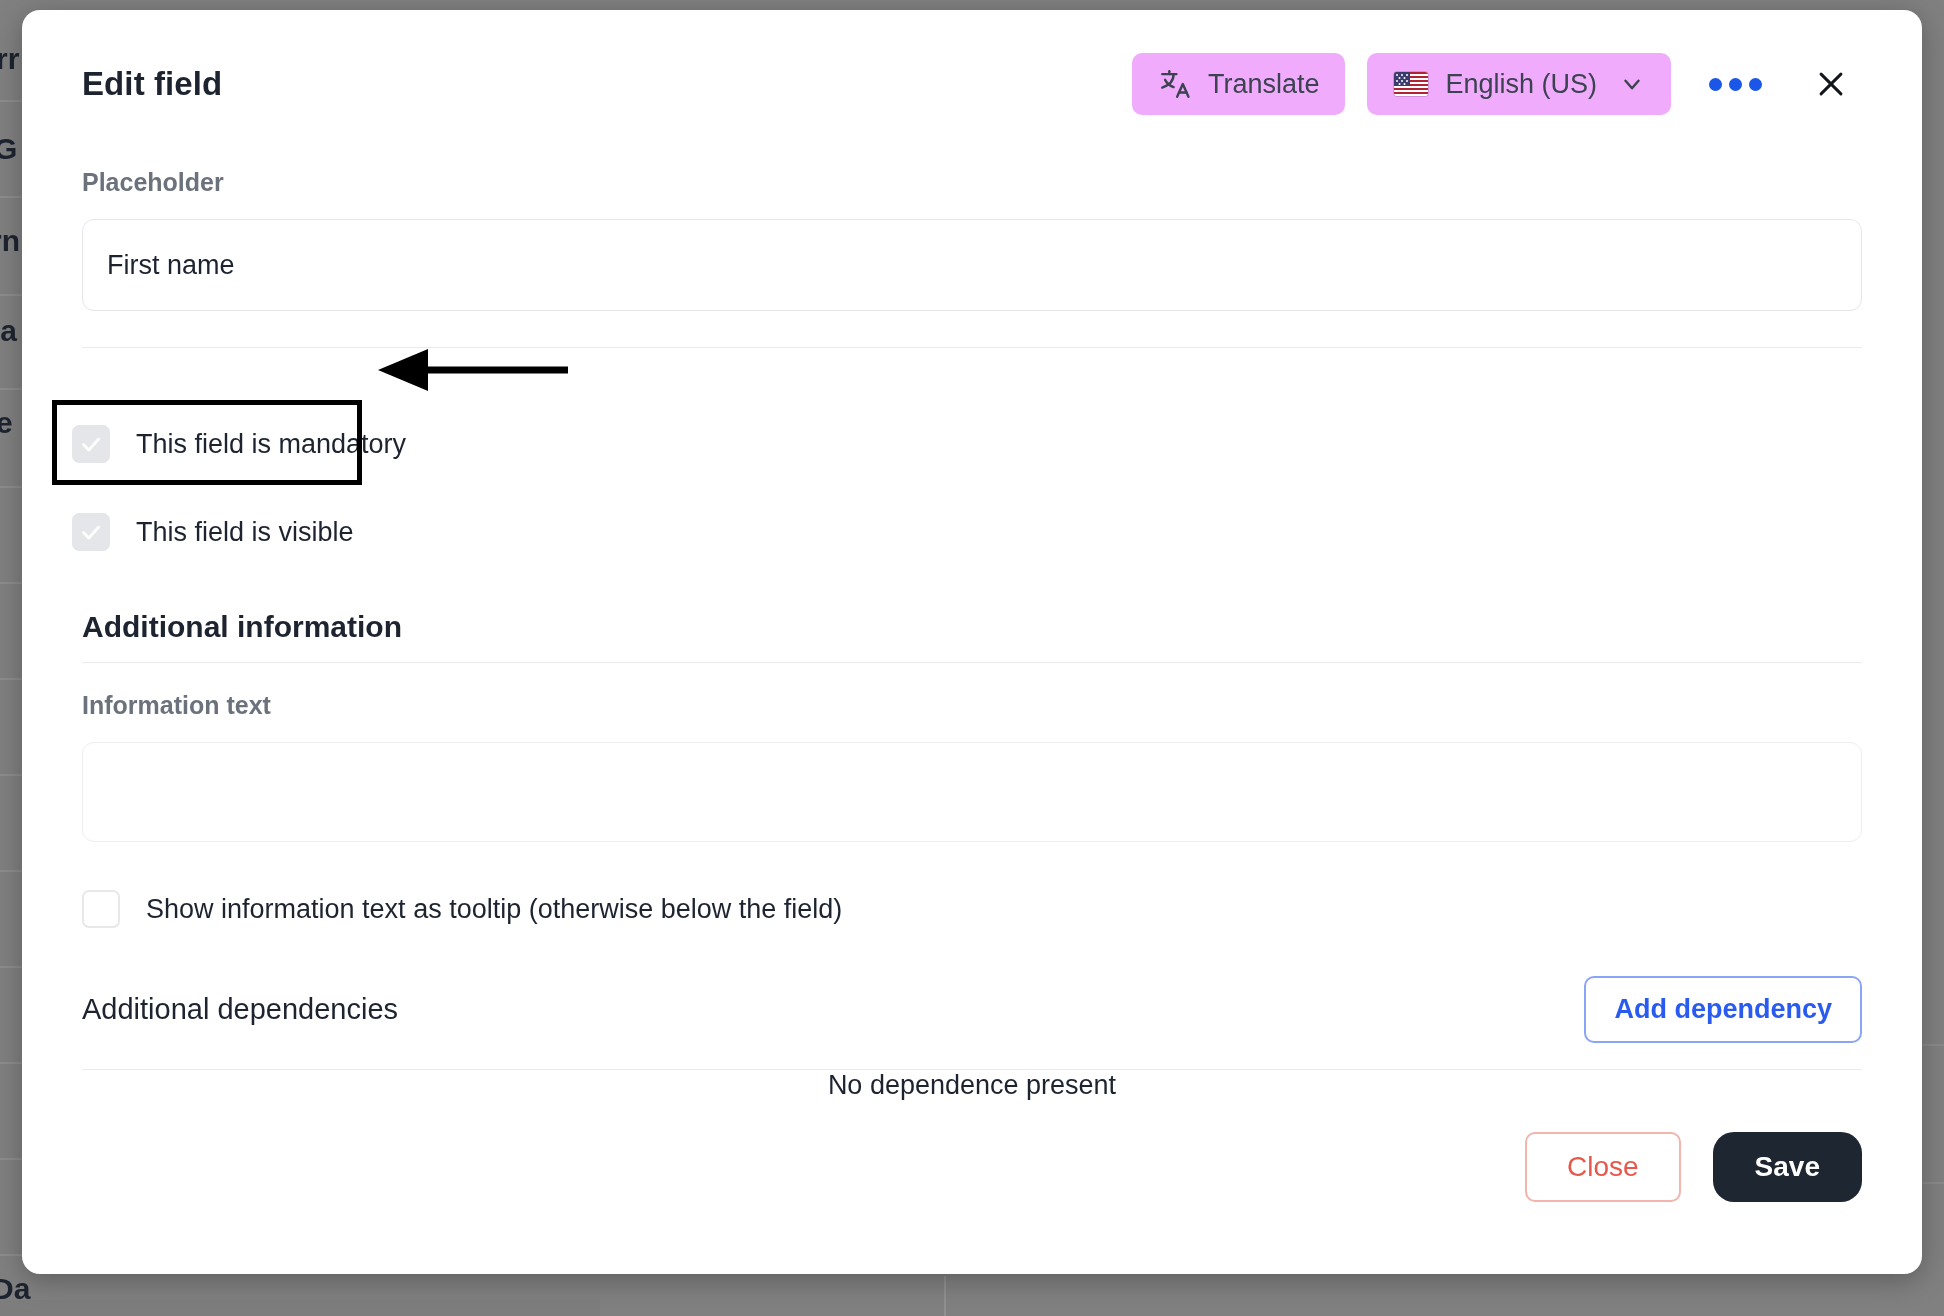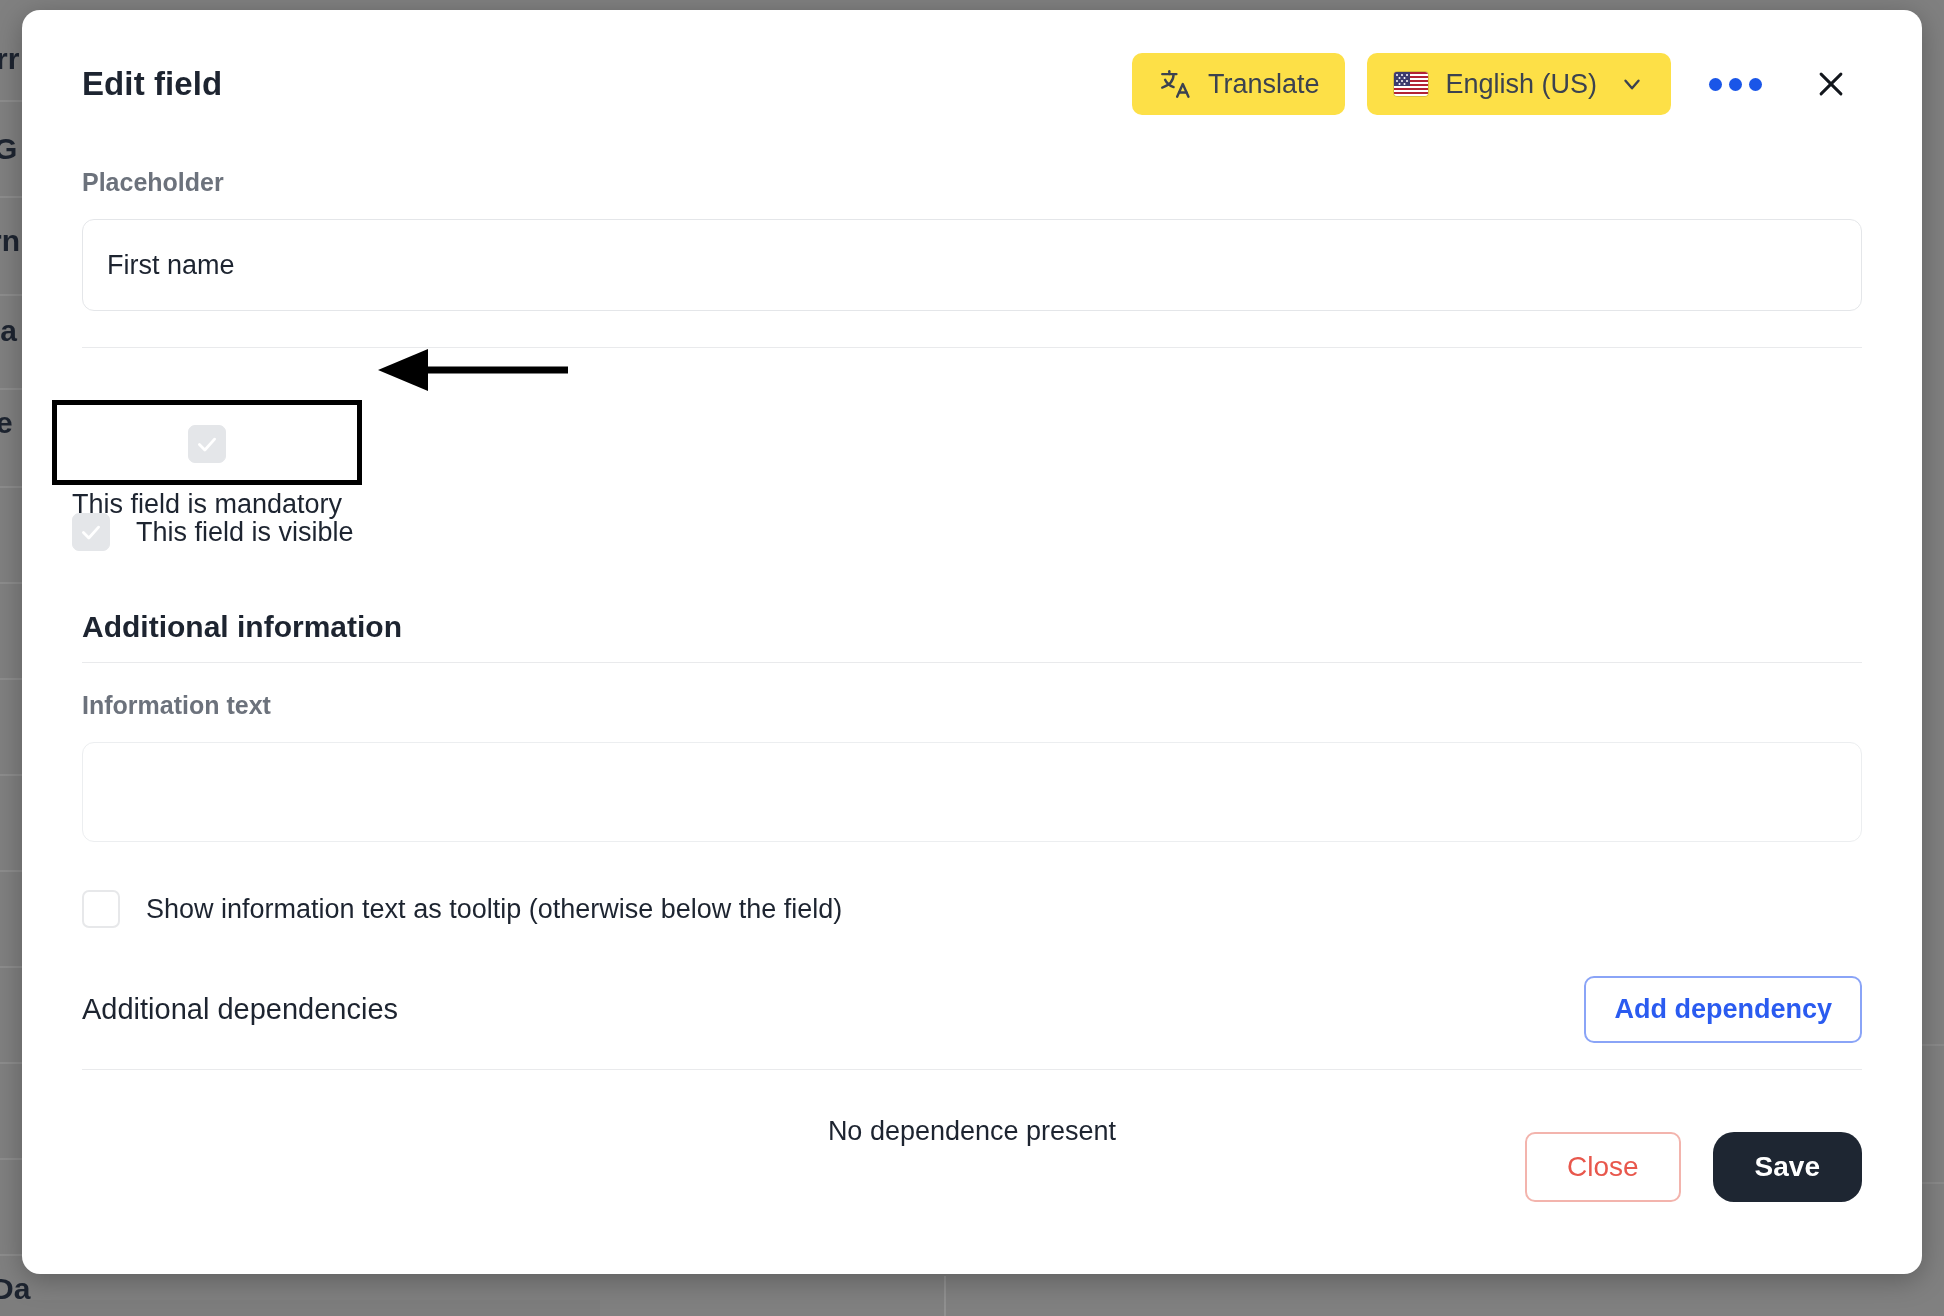--- a/index.html
+++ b/index.html
@@ -37,21 +37,21 @@
   
   .header {
     display: flex; align-items: center; justify-content: space-between;
     height: 130px; padding-top: 18px;
   }
   .title { font-size: 33px; font-weight: 700; color: #1d2430; letter-spacing: .1px; }
   .header-right { display: flex; align-items: center; gap: 22px; }
 
   .chip {
     display: flex; align-items: center; gap: 16px;
-    background: #fde047; border: none; border-radius: 10px;
+    background: #f0abfc; border: none; border-radius: 10px;
     height: 62px; padding: 0 26px; cursor: pointer;
   }
   .chip-label { font-size: 27px; color: #3b4250; font-weight: 400; }
   .translate-icon { display: flex; align-items: center; justify-content: center; width: 34px; height: 34px; }
   .flag {
     width: 36px; height: 26px; border-radius: 4px; overflow: hidden;
     display: block; flex: none; border: 1px solid rgba(0,0,0,.15);
   }
   .chevron { display: flex; align-items: center; margin-left: 6px; }
 
@@ -81,21 +81,21 @@
   .checkbox.unchecked { background: #ffffff; border: 2px solid #e7e8ea; }
   .check-label { font-size: 27px; color: #1d2430; }
 
   .highlight-box {
     position: absolute; left: 30px; top: 390px;
     width: 310px; height: 85px;
     border: 5px solid #000; background: transparent; pointer-events: none;
   }
   .arrow-annot { position: absolute; left: 350px; top: 332px; pointer-events: none; }
 
-  .row-mandatory { position: absolute; left: 50px; top: 415px; flex-direction: column; }
+  .row-mandatory { position: absolute; left: 50px; top: 415px; }
   .row-visible { position: absolute; left: 50px; top: 503px; }
 
   .section-title {
     font-size: 30px; font-weight: 700; color: #1d2430;
   }
   .textarea {
     width: 100%; height: 100px; margin-top: 22px;
     border: 1px solid #eceef0; border-radius: 12px;
     font-size: 27px; color: #1d2430; padding: 16px 24px; resize: none;
     font-family: "Liberation Sans", sans-serif; background: #fff;
@@ -270,21 +270,21 @@
         <span class="check-label">Show information text as tooltip (otherwise below the field)</span>
       </div>
 
       <div class="dep-row" style="margin-top:48px">
         <div class="dep-title">Additional dependencies</div>
         <button class="btn-add">Add dependency</button>
       </div>
 
       <div class="divider" style="margin-top:26px"></div>
 
-      <div class="empty-note" style="margin-top:46px">No dependence present</div>
+      <div class="empty-note" style="">No dependence present</div>
     </div>
 
     <div class="footer" style="position:absolute;right:60px;bottom:72px">
       <button class="btn-close">Close</button>
       <button class="btn-save">Save</button>
     </div>
 
   </div>
 
   <div class="highlight-box"></div>

